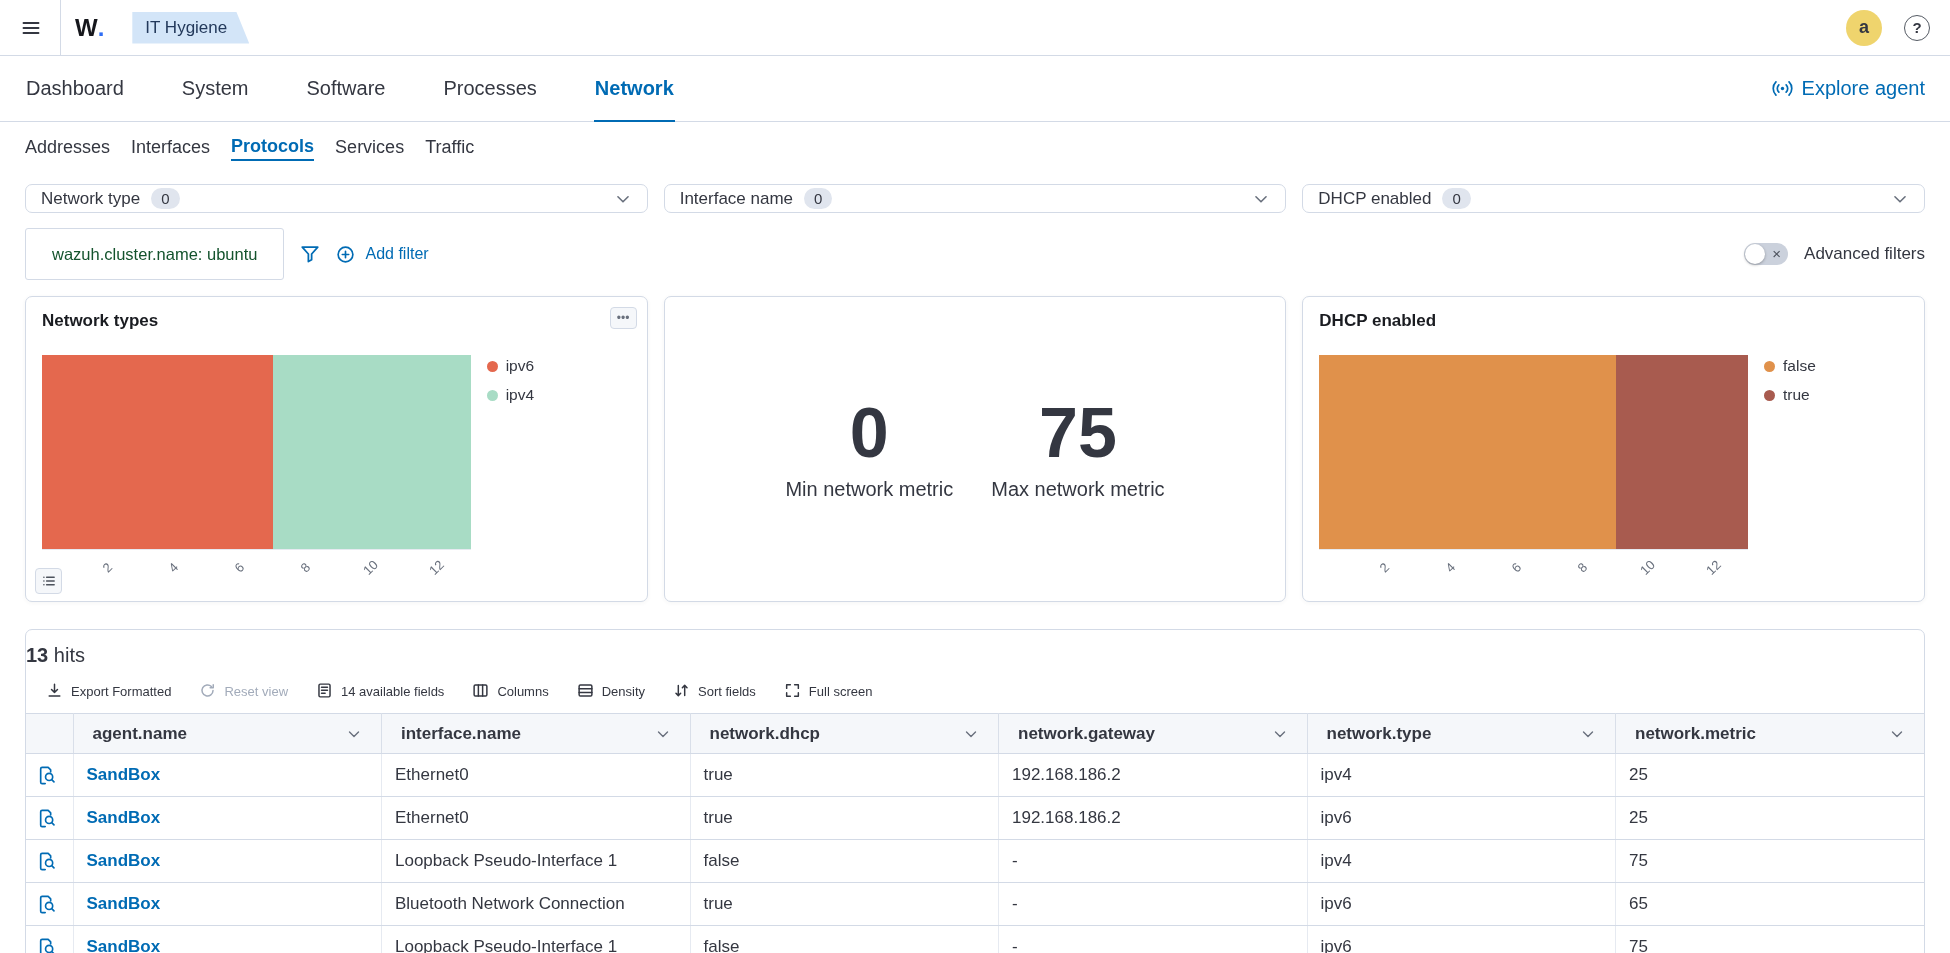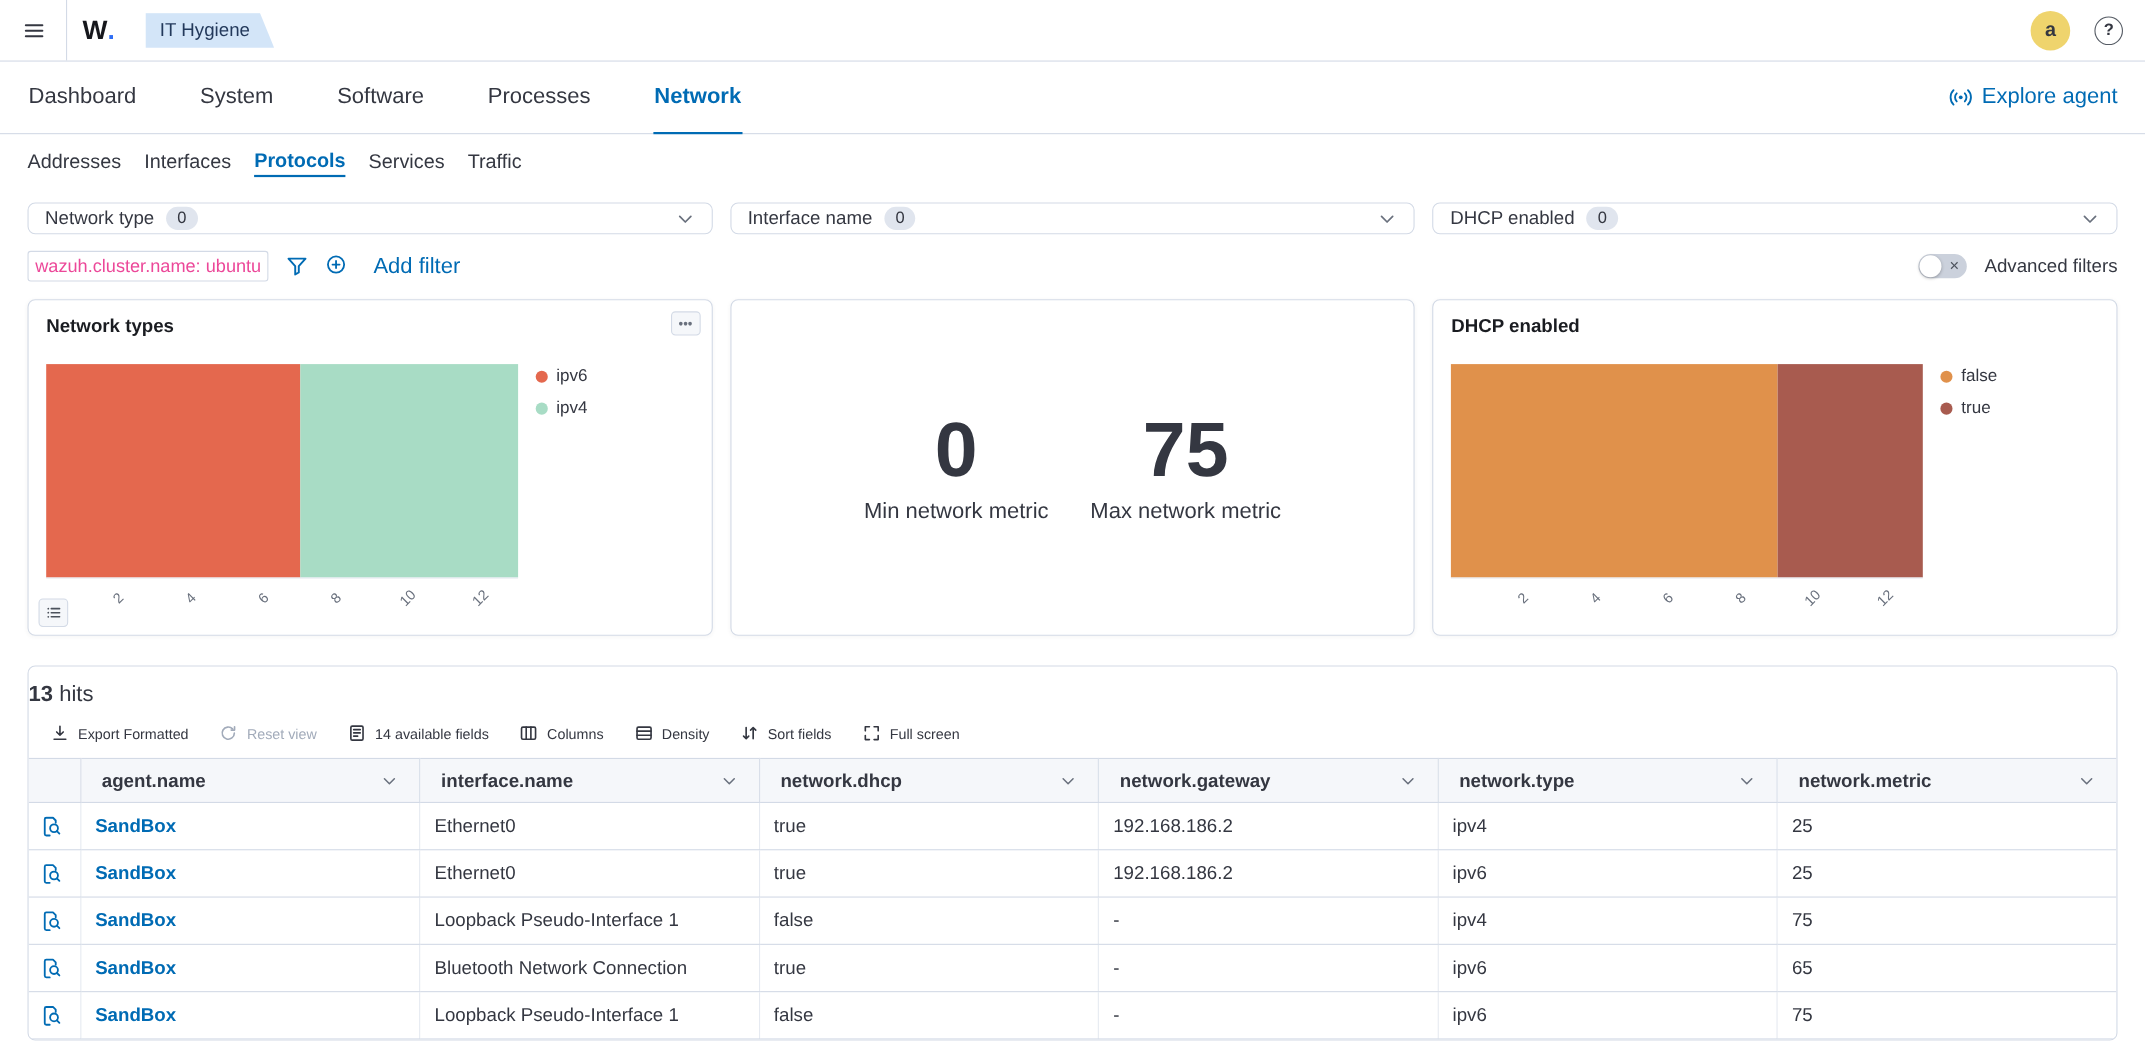--- a/index.html
+++ b/index.html
@@ -40,25 +40,25 @@
   
   .filter-row{display:flex;gap:16px;padding:9px 25px 0}
   .filter-select{flex:1;height:29px;border:1px solid #D3DAE6;border-radius:7px;background:#fff;
     display:flex;align-items:center;gap:11px;padding:0 15px;font-size:17px;cursor:pointer}
   .fs-count{background:#E0E5EE;color:#343741;border-radius:11px;padding:2px 10px;font-size:15px}
   .fs-spacer{flex:1}
   .chev{width:18px;height:18px;color:#69707D}
 
   
   .filter-row2{display:flex;align-items:center;gap:16px;padding:15px 25px 0}
-  .filter-pill{height:28px;display:flex;align-items:center;border:1px solid #D3DAE6;border-radius:3px;
-    padding:0 6px;font-size:16.5px;color:#ec4899;cursor:pointer;background:#fff}
+  .filter-pill{height:52px;display:flex;align-items:center;border:1px solid #D3DAE6;border-radius:3px;
+    padding:0 26px;font-size:16.5px;color:#14532d;cursor:pointer;background:#fff}
   .funnel-btn{color:#006BB4;display:flex}
   .funnel-btn .icon{width:20px;height:20px}
-  .add-filter{display:flex;align-items:flex-start;gap:24px;color:#006BB4;font-size:20px;cursor:pointer}
+  .add-filter{display:flex;align-items:flex-start;gap:10px;color:#006BB4;font-size:16px;cursor:pointer}
   .add-filter .icon{width:19px;height:19px}
   .spacer{flex:1}
   .switch{width:44px;height:22px;border-radius:11px;background:#CBD1DC;position:relative;cursor:pointer;flex:none}
   .switch .thumb{position:absolute;left:1px;top:1px;width:20px;height:20px;border-radius:50%;background:#fff;
     box-shadow:0 1px 3px rgba(0,0,0,.3)}
   .switch .x{position:absolute;right:7px;top:50%;transform:translateY(-52%);font-size:15px;color:#4c525c;line-height:1}
   .adv-label{font-size:17px;color:#343741}
 
   
   .panels{display:flex;gap:16px;padding:16px 25px 0}

